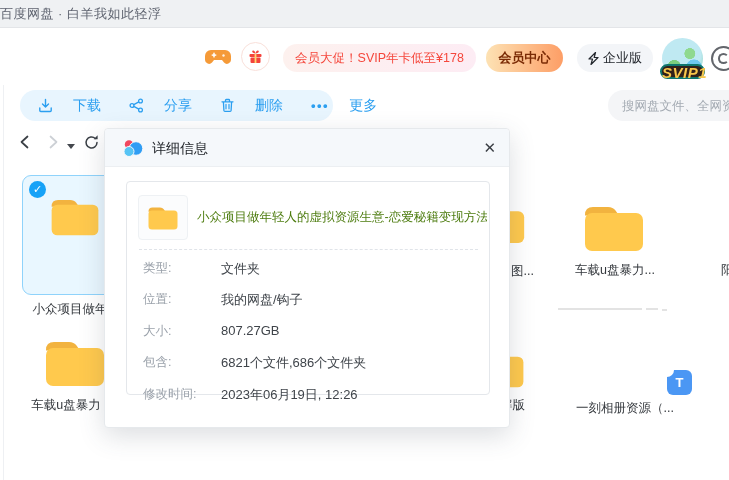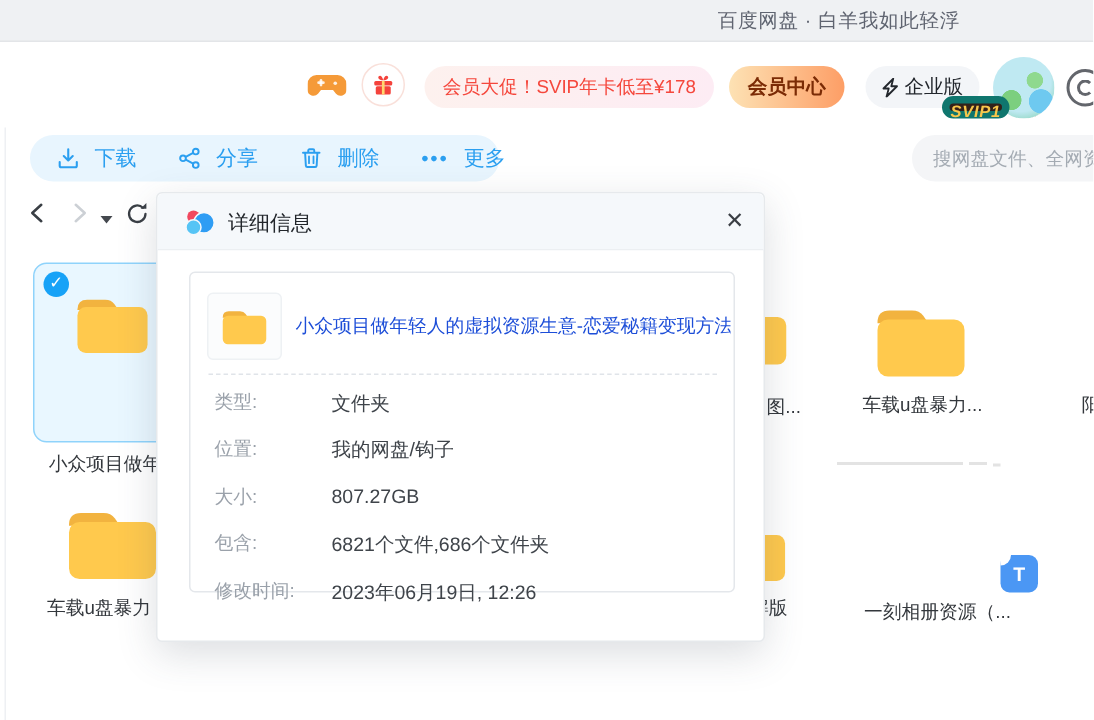--- a/index.html
+++ b/index.html
@@ -2,53 +2,53 @@
 <html><head>
 <meta charset="utf-8">
 <style>
   html,body{margin:0;padding:0;}
   body{font-family:"Liberation Sans","DejaVu Sans",sans-serif;}
   #app{position:relative;width:729px;height:480px;background:#fff;overflow:hidden;}
   .abs{position:absolute;}
 
   
   #titlebar{left:0;top:0;width:729px;height:27px;background:#eff1f3;border-bottom:1px solid #e3e5e8;}
-  #titlebar-text{left:0;top:0;width:640px;height:27px;line-height:27px;text-align:right;
+  #titlebar-text{left:0;top:0;width:640px;height:27px;line-height:27px;text-align:left;
     font-size:13px;color:#5f6470;letter-spacing:.5px;}
 
   
   #hdr-game{left:205px;top:46px;}
   #hdr-gift{left:241px;top:42px;width:29px;height:29px;border-radius:50%;background:#fff;
     border:1px solid #f9e0da;box-sizing:border-box;display:flex;align-items:center;justify-content:center;}
   #hdr-promo{left:283px;top:44px;width:193px;height:28px;border-radius:14px;
     background:linear-gradient(90deg,#fdf1ee,#fdecf4);display:flex;align-items:center;justify-content:center;}
   #hdr-promo span{font-size:12.5px;color:#f5473c;}
   #hdr-member{left:486px;top:44px;width:77px;height:28px;border-radius:14px;
     background:linear-gradient(90deg,#fde2b4,#fd9e66);display:flex;align-items:center;justify-content:center;
     font-size:13px;font-weight:bold;color:#7b2b05;cursor:pointer;}
   #hdr-ent{left:577px;top:44px;width:76px;height:28px;border-radius:14px;background:#f3f5f8;
     display:flex;align-items:center;justify-content:center;gap:4px;font-size:13px;color:#23272d;cursor:pointer;}
   #hdr-avatar{left:662px;top:38px;width:41px;height:41px;border-radius:50%;overflow:hidden;
     background:
       radial-gradient(circle at 30% 70%, #7ccf7f 0 16%, transparent 17%),
       radial-gradient(circle at 68% 38%, #8fd98f 0 14%, transparent 15%),
       radial-gradient(circle at 78% 72%, #6ec9f0 0 18%, transparent 19%),
       radial-gradient(circle at 45% 40%, #bfe9f2 0 60%, #9fdcd0 75%, #6b4f35 76%);}
-  #hdr-svip{left:628px;top:64px;width:45px;height:15px;background:#32211a;border:5px solid #0f766e;
+  #hdr-svip{left:660px;top:64px;width:45px;height:15px;background:#32211a;border:2px solid #0f766e;
     border-radius:8px;box-sizing:border-box;text-align:center;line-height:13px;
-    font-size:11px;font-weight:bold;font-style:italic;color:#f7c64b;letter-spacing:.5px;}
+    font-size:15px;font-weight:bold;font-style:italic;color:#f7c64b;letter-spacing:.5px;}
   #hdr-support{left:711px;top:46px;width:25px;height:25px;border-radius:50%;border:2px solid #63666c;
     box-sizing:border-box;display:flex;align-items:center;justify-content:center;}
   #hdr-support .inner{width:11px;height:11px;border:2px solid #63666c;border-radius:50%;
     border-right-color:transparent;box-sizing:border-box;}
 
   
   #toolbar{left:20px;top:90px;width:313px;height:31px;border-radius:16px;background:#e8f5fe;
     display:flex;align-items:center;padding:0 18px;box-sizing:border-box;}
-  .tb-btn{display:flex;align-items:center;gap:10px;color:#2b9ff0;font-size:14px;cursor:pointer;white-space:nowrap;}
+  .tb-btn{display:flex;align-items:center;gap:20px;color:#2b9ff0;font-size:14px;cursor:pointer;white-space:nowrap;}
   .tb-sep{width:1px;height:15px;background:#c9e6fa;margin:0 14px;}
   .dots{font-size:13px;font-weight:bold;letter-spacing:1.5px;}
   #search{left:608px;top:90px;width:140px;height:31px;border-radius:16px;background:#f4f5f7;border:none;
     padding:0 0 0 14px;font-size:12.5px;color:#333;outline:none;box-sizing:border-box;}
   #search::placeholder{color:#a4abb3;}
   #left-rail{left:3px;top:85px;width:1px;height:395px;background:#eef0f3;}
 
   
   #nav-back{left:16px;top:133px;cursor:pointer;}
   #nav-fwd{left:44px;top:133px;}
@@ -88,21 +88,21 @@
     border-radius:4px;box-shadow:0 8px 26px rgba(60,70,90,.18);box-sizing:border-box;z-index:10;}
   #dlg-head{left:0;top:0;width:100%;height:38px;background:#f5f8fb;border-radius:4px 4px 0 0;
     border-bottom:1px solid #eceff2;box-sizing:border-box;}
   #dlg-logo{left:17px;top:8px;}
   #dlg-title{left:47px;top:0;line-height:38px;font-size:14px;color:#22262b;}
   #dlg-close{right:13px;top:0;line-height:38px;font-size:15px;color:#3a3e44;cursor:pointer;}
   #dlg-box{left:21px;top:52px;width:364px;height:214px;border:1px solid #e4e7eb;border-radius:4px;box-sizing:border-box;}
   #dlg-thumb{left:11px;top:13px;width:50px;height:45px;background:#fbfcfd;border:1px solid #eef1f4;
     border-radius:4px;box-sizing:border-box;display:flex;align-items:center;justify-content:center;}
   #dlg-fname{left:70px;top:13px;width:290px;height:45px;display:flex;align-items:center;
-    font-size:12.5px;color:#1d4ed8;white-space:nowrap;overflow:hidden;}
+    font-size:12.5px;color:#4d7c0f;white-space:nowrap;overflow:hidden;}
   #dlg-dash{left:12px;top:67px;width:339px;border-top:1px dashed #e0e4e9;}
   .frow-label{left:16px;font-size:12.5px;color:#9aa1aa;white-space:nowrap;}
   .frow-value{left:94px;font-size:13px;color:#3f444a;white-space:nowrap;}
   .fr0{top:78px;} .fr1{top:109px;} .fr2{top:141px;} .fr3{top:172px;} .fr4{top:204px;}
 </style>
 </head>
 <body>
 
 <svg width="0" height="0" style="position:absolute">
   <defs>

